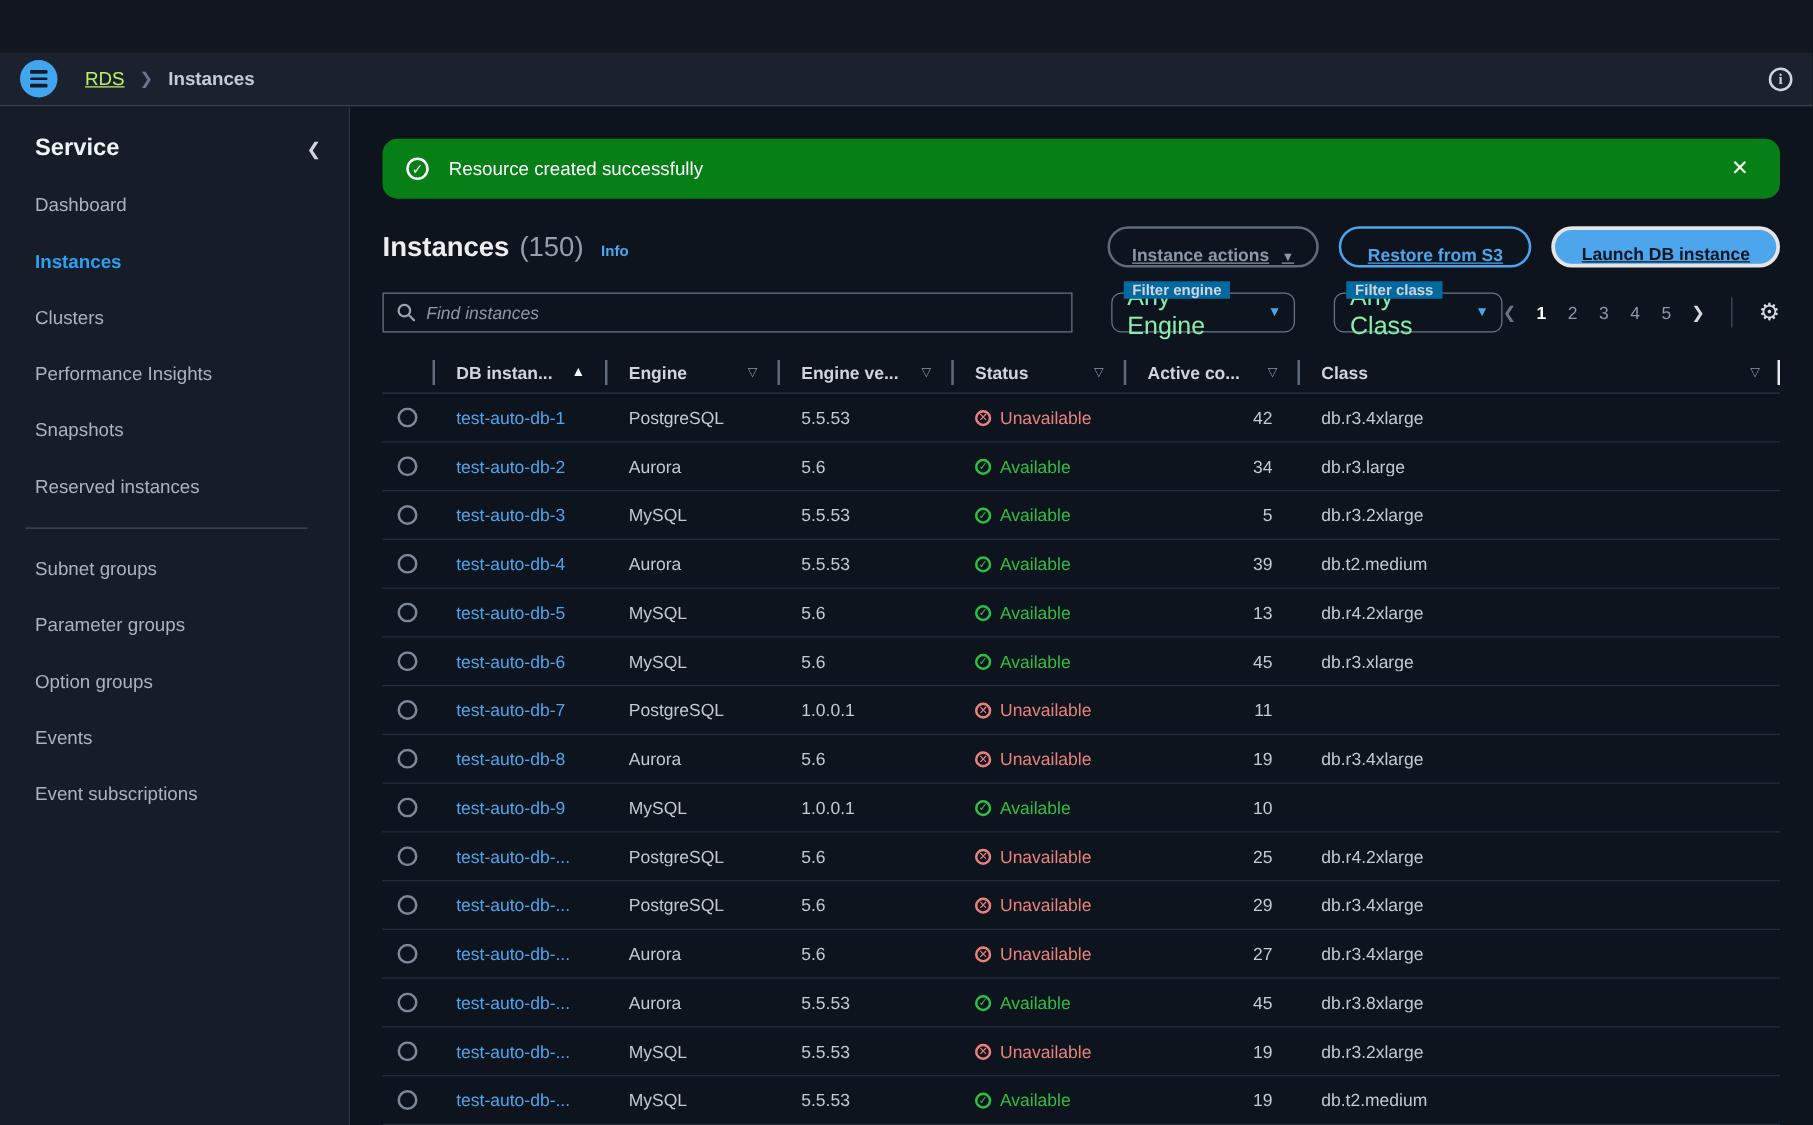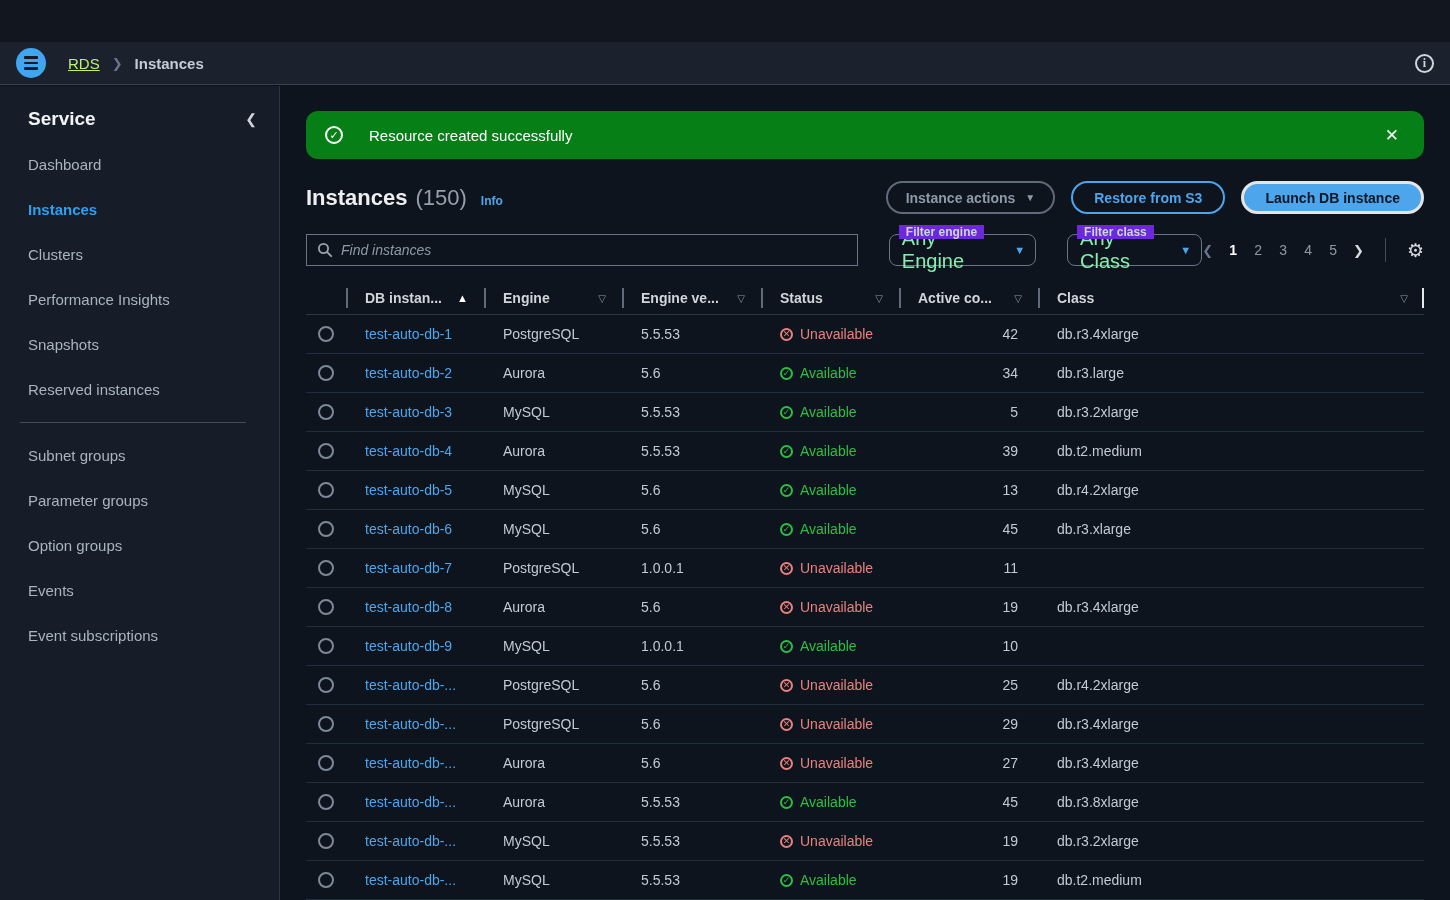--- a/index.html
+++ b/index.html
@@ -50,50 +50,50 @@
 
   .banner {
     height:48px; border-radius:12px; background:#067f17;
     display:flex; align-items:center; padding:0 19px; color:#ffffff;
   }
   .banner-check {
     width:18px; height:18px; border-radius:50%; border:2px solid #fff;
     display:flex; align-items:center; justify-content:center;
     font-size:11px; font-weight:700; color:#fff; flex:0 0 auto;
   }
-  .banner-text { margin-left:26px; font-size:15px; }
+  .banner-text { margin-left:16px; font-size:15px; }
   .banner-close { margin-left:auto; color:#f2f5f3; font-size:17px; font-weight:700; cursor:pointer; padding:4px 6px; }
 
   .page-head { margin-top:22px; display:flex; align-items:center; }
   .title-group { display:flex; align-items:baseline; gap:8px; }
   .page-title { font-size:22px; font-weight:700; color:#eceef0; }
   .page-count { font-size:22px; font-weight:400; color:#95a0ae; }
   .info-link { font-size:12px; font-weight:700; color:#4da5ec; margin-left:6px; cursor:pointer; }
   .head-actions { margin-left:auto; display:flex; gap:16px; }
-  .btn { height:33px; border-radius:17px; font-size:14px; font-weight:700; display:flex; align-items:center; cursor:pointer; background:transparent; }
+  .btn { height:33px; border-radius:17px; font-size:14px; font-weight:700; display:flex; align-items:flex-end; cursor:pointer; background:transparent;text-decoration:underline; }
   .btn-disabled { border:2px solid #5f6b7a; color:#8d99a8; padding:0 18px; gap:10px; }
   .btn-disabled .caret { font-size:10px; }
   .btn-secondary { border:2px solid #4da5ec; color:#4da5ec; padding:0 21px; }
   .btn-primary { border:3px solid #e5e5e5; background:#4da5ec; color:#0c1624; padding:0 21px; }
 
   .toolbar { margin-top:20px; display:flex; align-items:center; position:relative; }
   .search-box {
     width:559px; height:32px; border:1px solid #697586; border-radius:0;
     display:flex; align-items:center; padding:0 10px; background:#0e141d;
   }
   .search-box svg { flex:0 0 auto; }
   .search-input {
     flex:1; margin-left:8px; background:transparent; border:none; outline:none;
     color:#d1d5db; font-size:14px; font-family:inherit;
   }
   .search-input::placeholder { color:#8d99a8; font-style:italic; }
 
   .select-group { position:relative; margin-left:31px; }
   .select-label {
-    position:absolute; top:-9px; left:10px; background:#6d28d9; padding:0 7px;
+    position:absolute; top:-9px; left:10px; background:#0369a1; padding:0 7px;
     font-size:12px; font-weight:700; color:#d1d5db; white-space:nowrap;
   }
   .select-box {
     height:32px; border:1px solid #697586; border-radius:8px; background:#0e141d;
     display:flex; align-items:center; padding:0 10px 0 12px; gap:12px; cursor:pointer;
   }
   .select-value { font-size:20px; color:#86efac; }
   .select-caret { color:#4da5ec; font-size:11px; }
 
   .pager { margin-left:auto; display:flex; align-items:center; gap:15px; font-size:14px; }

